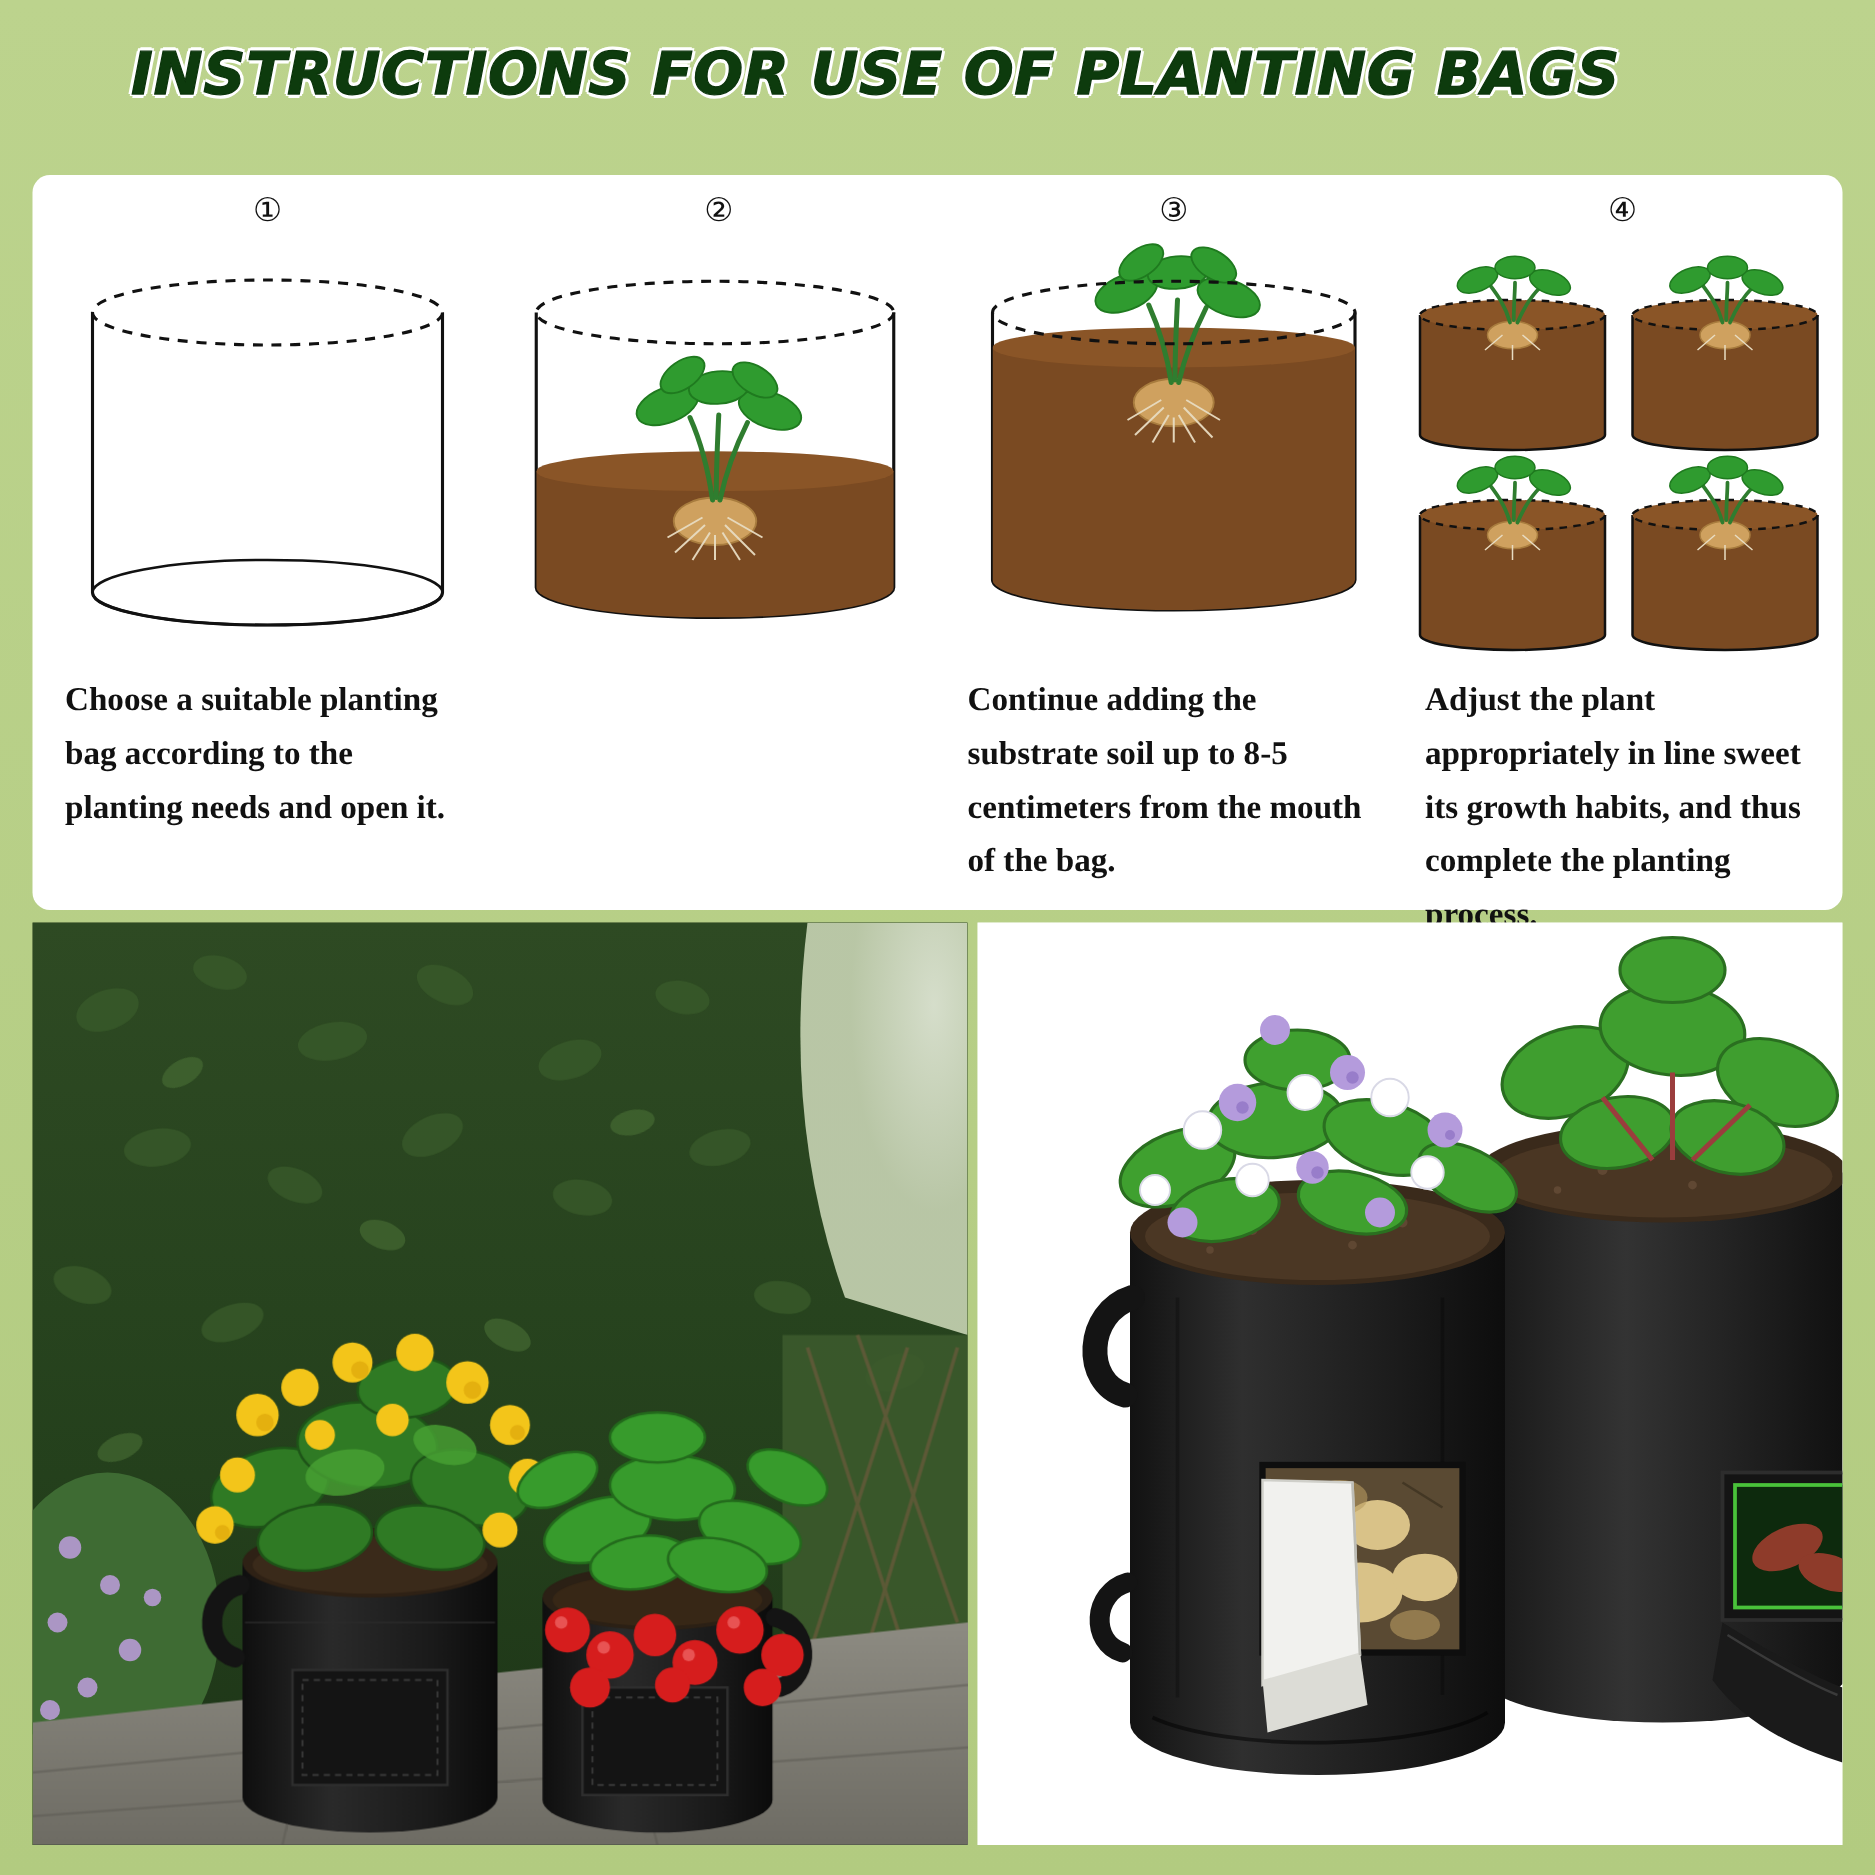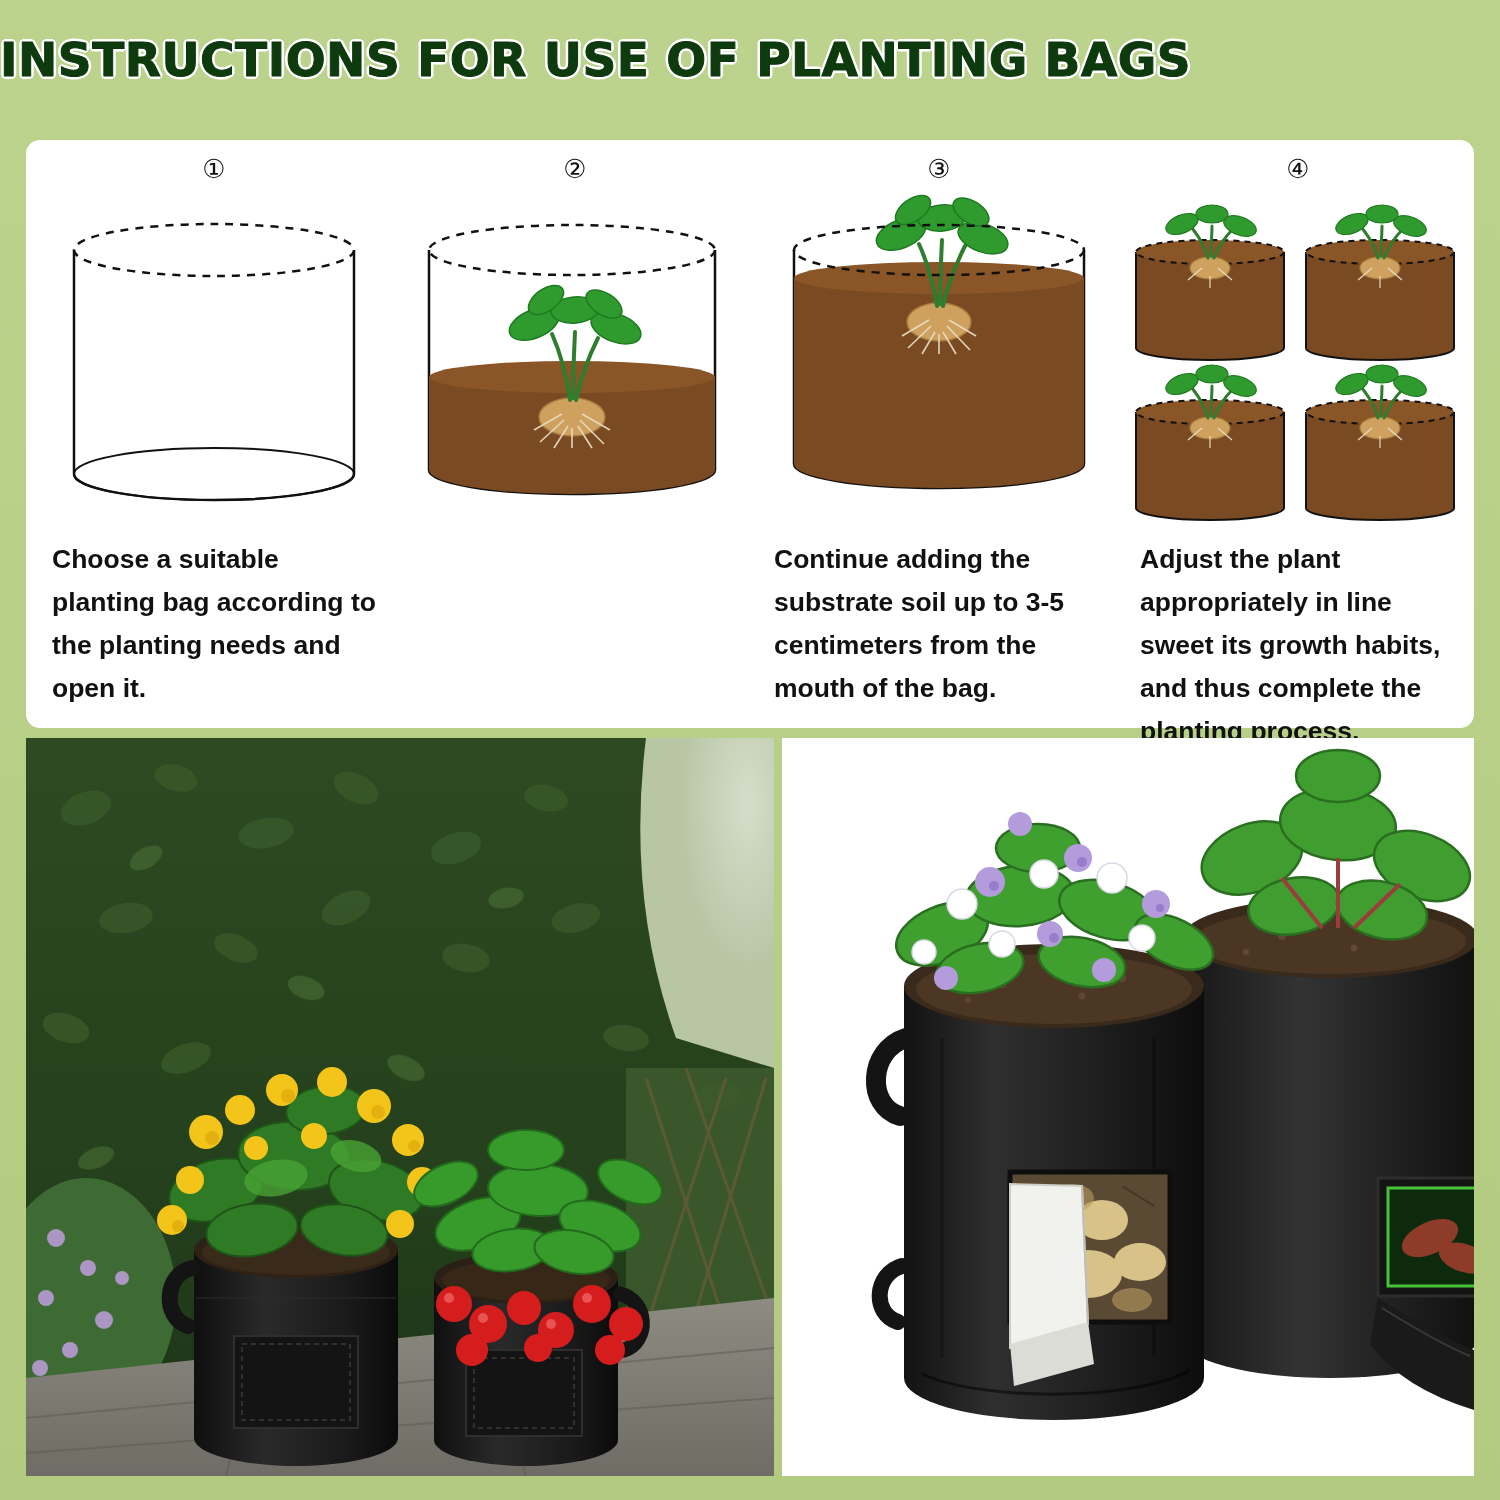--- a/index.html
+++ b/index.html
@@ -20,21 +20,22 @@
     background: linear-gradient(180deg, #bcd38d 0%, #b2cb80 100%);
     box-sizing: border-box;
   }
 
   
   .title-wrap {
     position: absolute;
     top: 32px;
     left: 0;
     width: 1296px;
-    text-align: left;
+    text-align: right;
+    font-style: italic;
   }
   .title {
     display: inline-block;
     font-size: 47px;
     font-weight: bold;
     letter-spacing: 0.5px;
     color: #0d3b0d;
     font-family: "DejaVu Sans", sans-serif;
     -webkit-text-stroke: 1px #0b340b;
     text-shadow:
@@ -81,21 +82,21 @@
   }
   .step-text {
     position: absolute;
     left: 18px;
     right: 14px;
     top: 398px;
     font-size: 26.5px;
     font-weight: bold;
     line-height: 1.62;
     color: #111111;
-    font-family: Liberation Sans, sans-serif;
+    font-family: Liberation Serif, serif;
   }
 
   
   #step1 { left: 8px;    width: 360px; }
   #step2 { left: 368px;  width: 362px; }
   #step3 { left: 730px;  width: 366px; }
   #step4 { left: 1096px; width: 352px; }
 
   
   .photo {
@@ -231,21 +232,21 @@
           <g fill="#2f9b2f" stroke="#1f7a1f" stroke-width="1.5">
             <ellipse cx="145" cy="42" rx="26" ry="14" transform="rotate(-22 145 42)"></ellipse>
             <ellipse cx="227" cy="46" rx="26" ry="14" transform="rotate(20 227 46)"></ellipse>
             <ellipse cx="186" cy="26" rx="24" ry="13" transform="rotate(-5 186 26)"></ellipse>
             <ellipse cx="157" cy="18" rx="20" ry="11" transform="rotate(-35 157 18)"></ellipse>
             <ellipse cx="215" cy="20" rx="20" ry="11" transform="rotate(32 215 20)"></ellipse>
           </g>
           <ellipse cx="183" cy="58" rx="145" ry="25" fill="none" stroke="#111" stroke-width="2.5" stroke-dasharray="8 7"></ellipse>
         </svg>
       </div>
-      <div class="step-text">Continue adding the substrate soil up to 3-5 centimeters from the mouth of the bag.</div>
+      <div class="step-text">Continue adding the substrate soil up to 8-5 centimeters from the mouth of the bag.</div>
     </div>
 
     <div class="step" id="step4">
       <div class="step-num">④</div>
       <div class="step-art">
         <svg viewBox="0 0 352 340" width="352" height="340" xmlns="http://www.w3.org/2000/svg">
           <defs>
             <g id="minibag">
               <path d="M6 24 L6 120 A74 12 0 0 0 154 120 L154 24" fill="#7a4a22" stroke="#111" stroke-width="2"></path>
               <ellipse cx="80" cy="24" rx="74" ry="12" fill="#8a5527" stroke="#111" stroke-width="2" stroke-dasharray="6 5"></ellipse>

